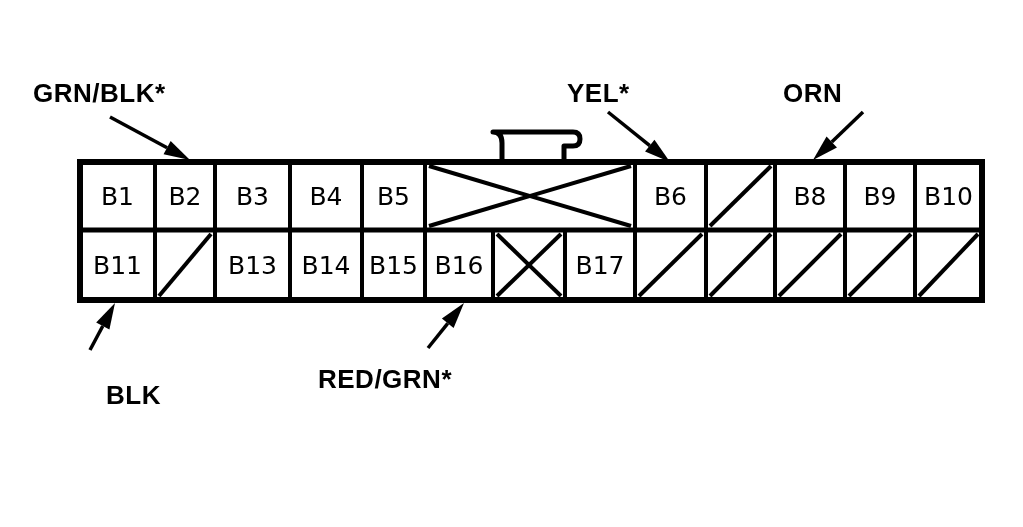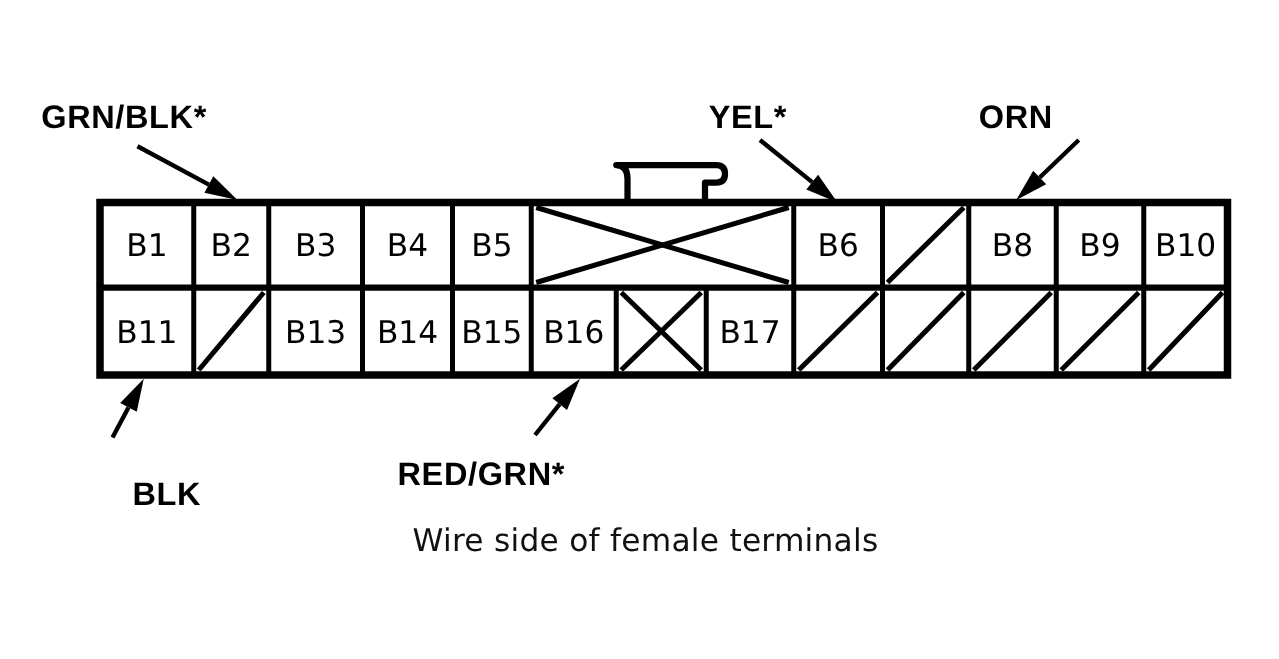--- a/index.html
+++ b/index.html
@@ -182,15 +182,14 @@
   </svg>
 
   <div id="labels-layer">
       <div class="wire-label" style="left: 33px; top: 78px;">GRN/BLK*</div>
       <div class="wire-label" style="left: 567px; top: 78px;">YEL*</div>
       <div class="wire-label" style="left: 783px; top: 78px;">ORN</div>
       <div class="wire-label" style="left: 58px; top: 380px; margin-left: 48px;">BLK</div>
       <div class="wire-label" style="left: 318px; top: 364px;">RED/GRN*</div>
     </div>
 
-  <div class="caption" id="caption-text" style="left: 330px; top: 418px;">Wire side of female terminals</div>
 
 </div>
 
 </body></html>

